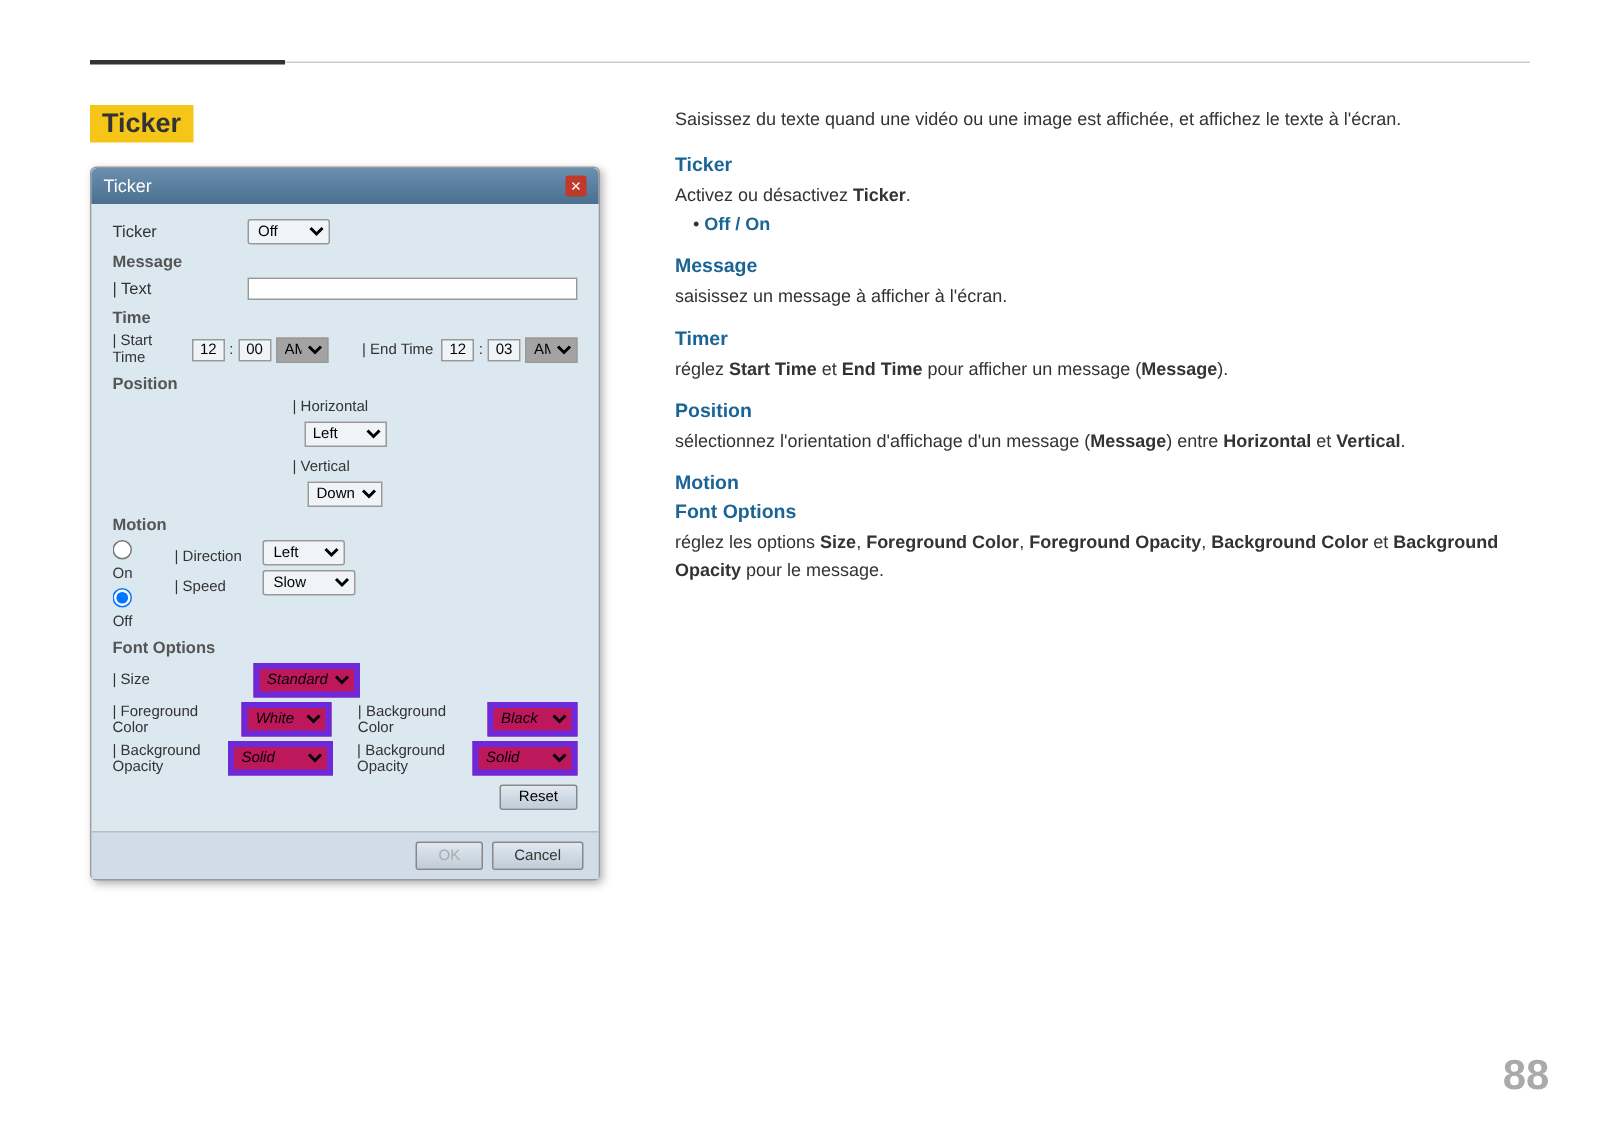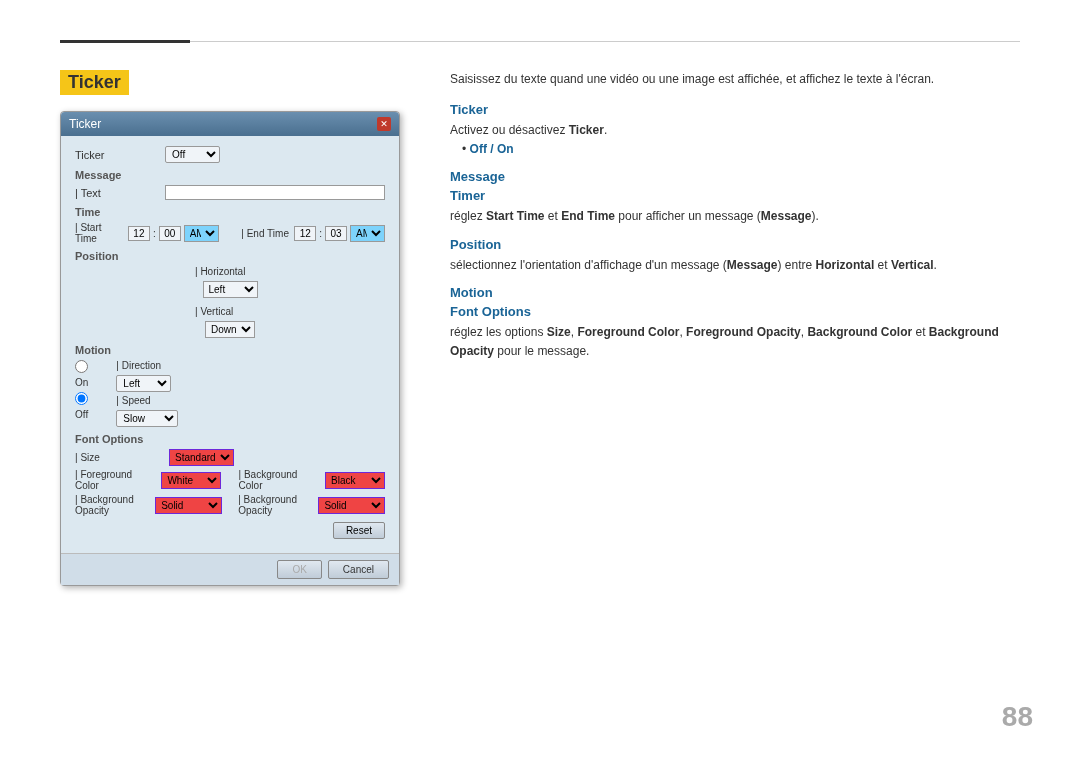--- a/index.html
+++ b/index.html
@@ -146,21 +146,21 @@
       background: #f0f4f8;
       text-align: center;
       padding: 1px;
     }
     .time-sep {
       font-size: 10px;
     }
     .time-select {
       font-size: 10px;
       padding: 1px;
-      background: #7dd3fc;
+      background: #a3a3a3;
       border: 1px solid #999;
       min-width: 35px;
     }
 
     .position-row {
       display: flex;
       align-items: center;
       font-size: 10px;
       gap: 4px;
       margin-bottom: 4px;
@@ -191,24 +191,23 @@
       font-size: 10px;
     }
     .motion-right {
       display: flex;
       flex-direction: column;
       gap: 3px;
       margin-left: 20px;
     }
     .motion-right-row {
       display: flex;
-      align-items: flex-start;
+      align-items: flex-end;
       gap: 4px;
       font-size: 10px;
-      flex-direction: column;
     }
     .motion-right-label {
       width: 55px;
       color: #333;
     }
 
     .font-options-section {
       margin-top: 4px;
     }
     .font-row {
@@ -218,23 +217,24 @@
       gap: 4px;
       margin-bottom: 3px;
     }
     .font-label {
       width: 90px;
       color: #333;
     }
     .font-select {
       font-size: 10px;
       padding: 1px;
-      background: #ef4444;
-      border: 1px solid #6d28d9;
+      background: #be185d;
+      border: 4px solid #6d28d9;
       min-width: 60px;
+      font-style: italic;
     }
 
     .reset-row {
       display: flex;
       justify-content: flex-end;
       margin-top: 6px;
       margin-bottom: 4px;
     }
     .reset-btn {
       background: linear-gradient(to bottom, #e0e8f0, #c0ccd8);
@@ -455,20 +455,23 @@
   <div>
     <div class="section-heading">Ticker</div>
     <div class="section-desc">
       Activez ou désactivez <strong>Ticker</strong>.
       <span class="bullet">• <span style="color:#1a6496;font-weight:bold;">Off / On</span></span>
     </div>
   </div>
 
   <div>
     <div class="section-heading">Message</div>
+    <div class="section-desc">
+      saisissez un message à afficher à l'écran.
+    </div>
   </div>
 
   <div>
     <div class="section-heading">Timer</div>
     <div class="section-desc">
       réglez <strong>Start Time</strong> et <strong>End Time</strong> pour afficher un message (<strong>Message</strong>).
     </div>
   </div>
 
   <div>

